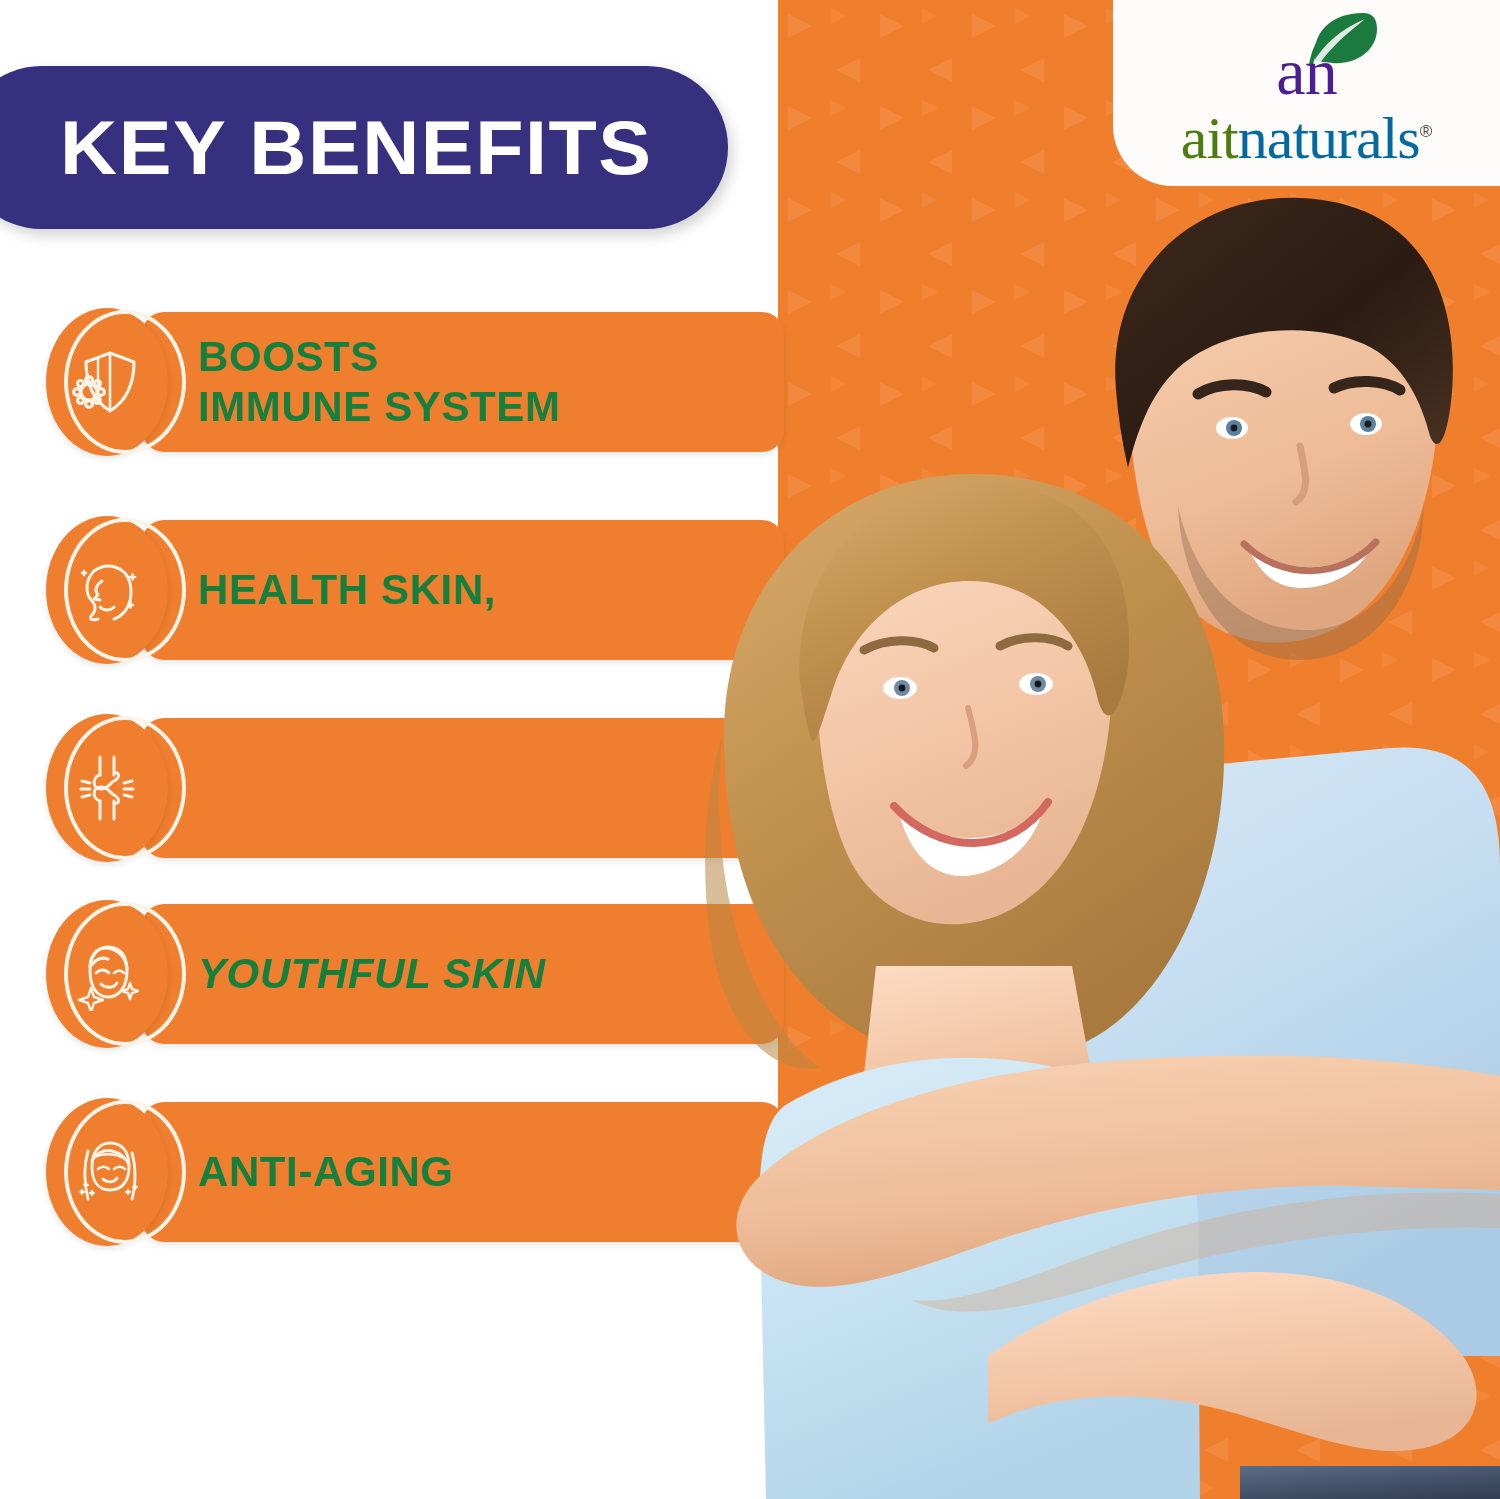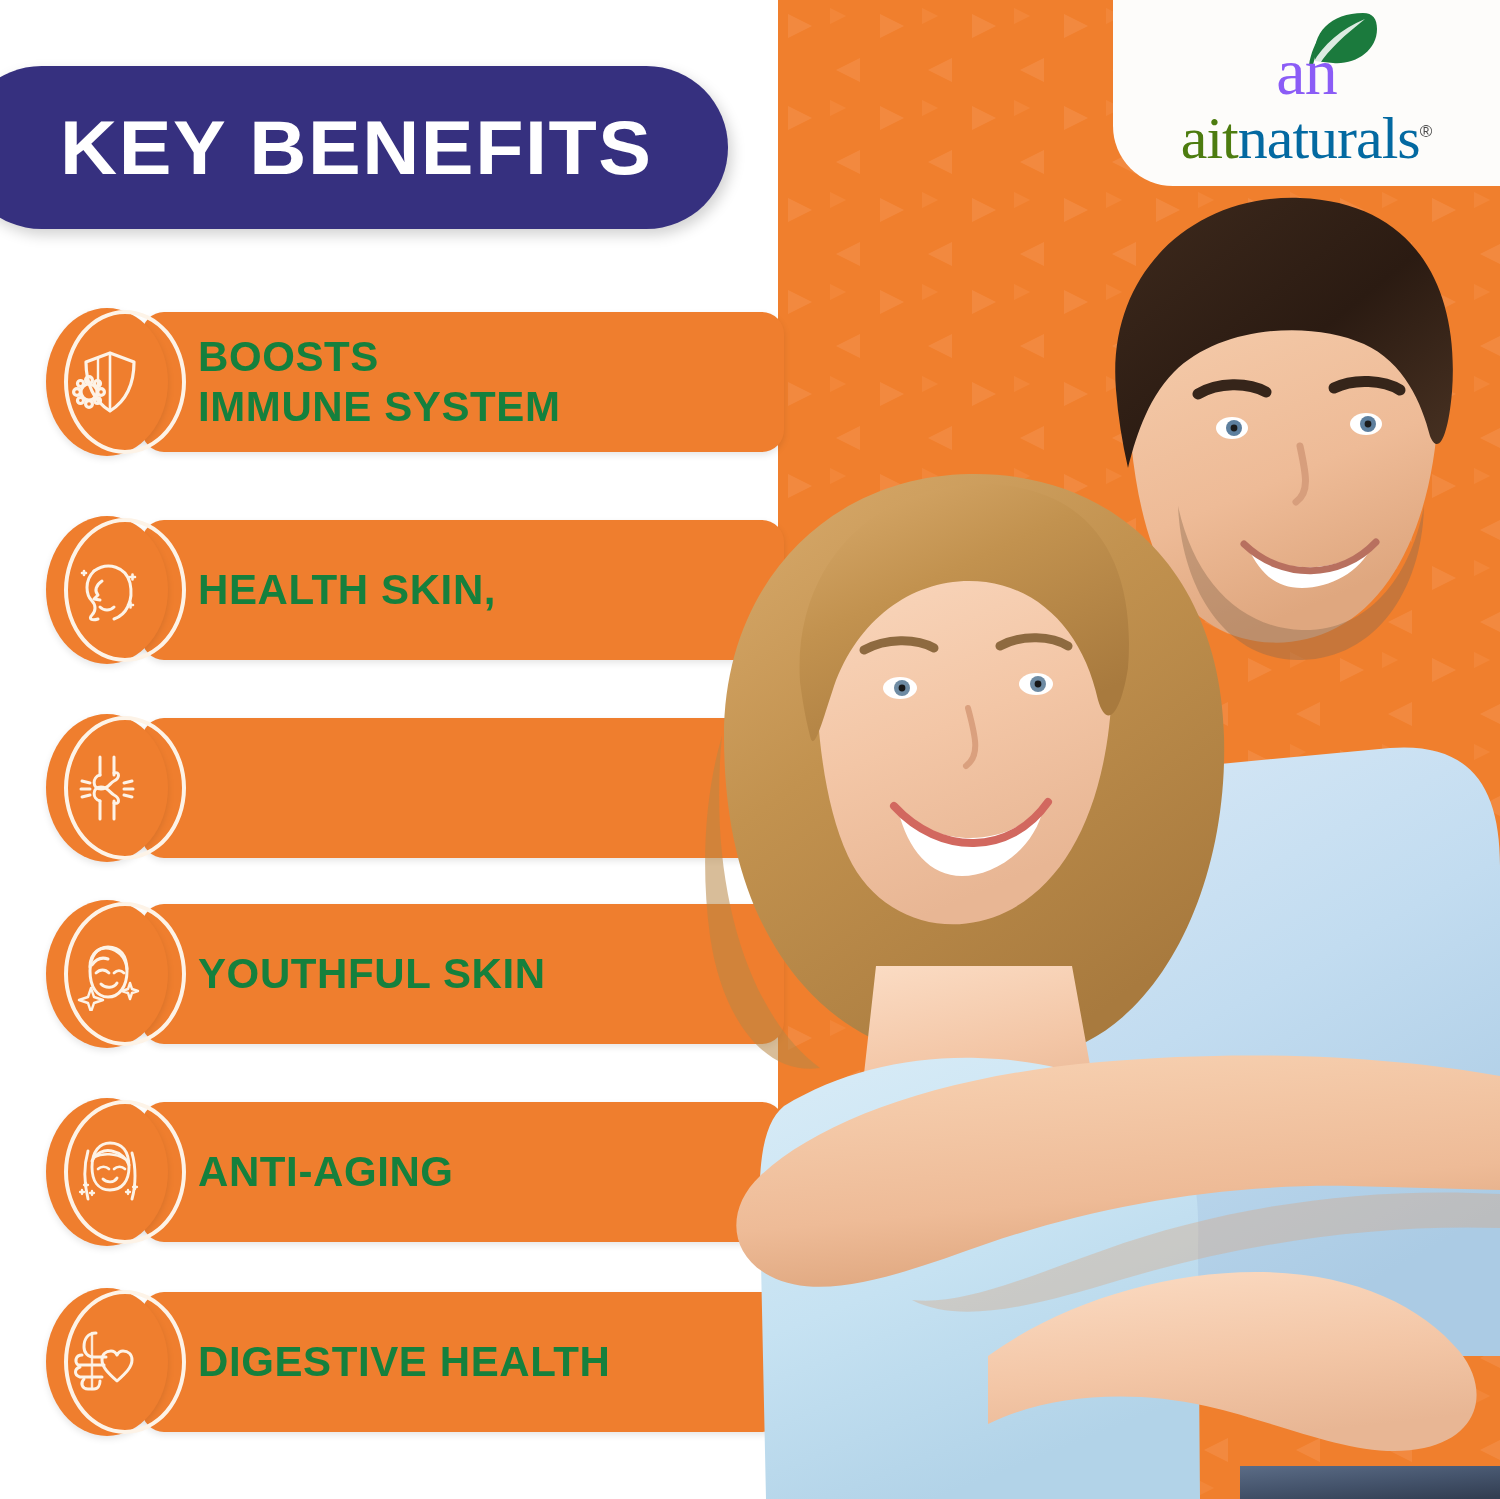--- a/index.html
+++ b/index.html
@@ -33,21 +33,21 @@
     position:absolute;left:0;top:0;width:387px;height:186px;
     display:flex;align-items:center;justify-content:center;
   }
   .logo-inner{position:relative;width:330px;height:168px;}
   .leaf-mark{position:absolute;left:165px;top:2px;}
   .logo-an{
     position:absolute;left:0;top:30px;width:330px;
     text-align:center;
     font-family:"Liberation Serif", serif;
     font-size:66px;line-height:66px;
-    color:#8b5cf6;font-weight:400;
+    color:#4c1d95;font-weight:400;
     letter-spacing:-1px;
   }
   .logo-row{
     position:absolute;left:0;top:92px;width:330px;
     text-align:center;white-space:nowrap;
     font-family:"Liberation Serif", serif;
     font-size:60px;line-height:62px;font-weight:400;
     letter-spacing:-1px;
   }
   .logo-ait{color:#4d7c0f;}
@@ -337,21 +337,21 @@
             <path d="M30 24 C22 26 22 38 31 38 C38 38 40 32 44 30 C50 27 50 20 44 22"></path>
             <path d="M30 50 C22 48 22 36 31 36 C38 36 40 42 44 44 C50 47 50 54 44 52"></path>
             <path d="M30 50 L30 68 M44 50 L44 68"></path>
             <path d="M12 30 l8 2 M11 38 l9 0 M12 46 l8 -2"></path>
             <path d="M62 30 l-8 2 M63 38 l-9 0 M62 46 l-8 -2"></path>
           </svg>
         </div>
       </div>
     </div>
 
-    <div class="benefit" id="b3" style="top: 900px;">
+    <div class="benefit" id="b3" style="top: 900px; font-style: italic;">
       <div class="pill"></div>
       <div class="badge">
         <div class="ellipse"></div>
           <div class="ring"></div>
         <div class="glyph">
           <svg width="74" height="74" viewBox="0 0 74 74" fill="none" stroke="#fdf3e7" stroke-width="3" stroke-linecap="round" stroke-linejoin="round">
             <path d="M20 34 C20 18 28 10 38 10 C50 10 57 18 57 34 C57 50 49 60 38 60 C27 60 20 50 20 34 Z"></path>
             <path d="M20 30 C20 16 30 8 42 12 C50 15 56 22 57 32"></path>
             <path d="M22 28 C26 22 32 20 38 22"></path>
             <path d="M26 36 C30 32 35 32 39 36" stroke-width="2.8"></path>
@@ -385,35 +385,15 @@
             <path d="M14 50 l4 0 M16 48 l0 4 M10 57 l4 0 M12 55 l0 4 M20 58 l4 0 M22 56 l0 4" stroke-width="2.3"></path>
             <path d="M56 57 l4 0 M58 55 l0 4 M63 52 l4 0 M65 50 l0 4" stroke-width="2.3"></path>
           </svg>
         </div>
       </div>
       <div class="label">
         <span>ANTI-AGING</span>
       </div>
     </div>
 
-    <div class="benefit" id="b5" style="top: 1288px;">
-      <div class="pill"></div>
-      <div class="badge">
-        <div class="ellipse"></div>
-          <div class="ring"></div>
-        <div class="glyph">
-          <svg width="74" height="74" viewBox="0 0 74 74" fill="none" stroke="#fdf3e7" stroke-width="3" stroke-linecap="round" stroke-linejoin="round">
-            <path d="M26 8 C18 8 14 14 14 22 C14 28 18 32 24 32 L36 32"></path>
-            <path d="M12 30 C6 30 4 36 8 40 L34 40"></path>
-            <path d="M10 42 C4 44 4 50 10 52 L32 52"></path>
-            <path d="M14 54 C10 58 12 64 18 64 L24 64 C28 64 30 60 30 56"></path>
-            <path d="M22 8 L22 64" stroke-width="2.4" opacity=".9"></path>
-            <path d="M47 56 C38 48 32 42 32 35 C32 29 36 26 41 26 C44 26 46 28 47 30 C48 28 50 26 53 26 C58 26 62 29 62 35 C62 42 56 48 47 56 Z"></path>
-          </svg>
-        </div>
-      </div>
-      <div class="label">
-        <span>DIGESTIVE HEALTH</span>
-      </div>
-    </div>
 
   </div>
 </div>
 
 </body></html>

